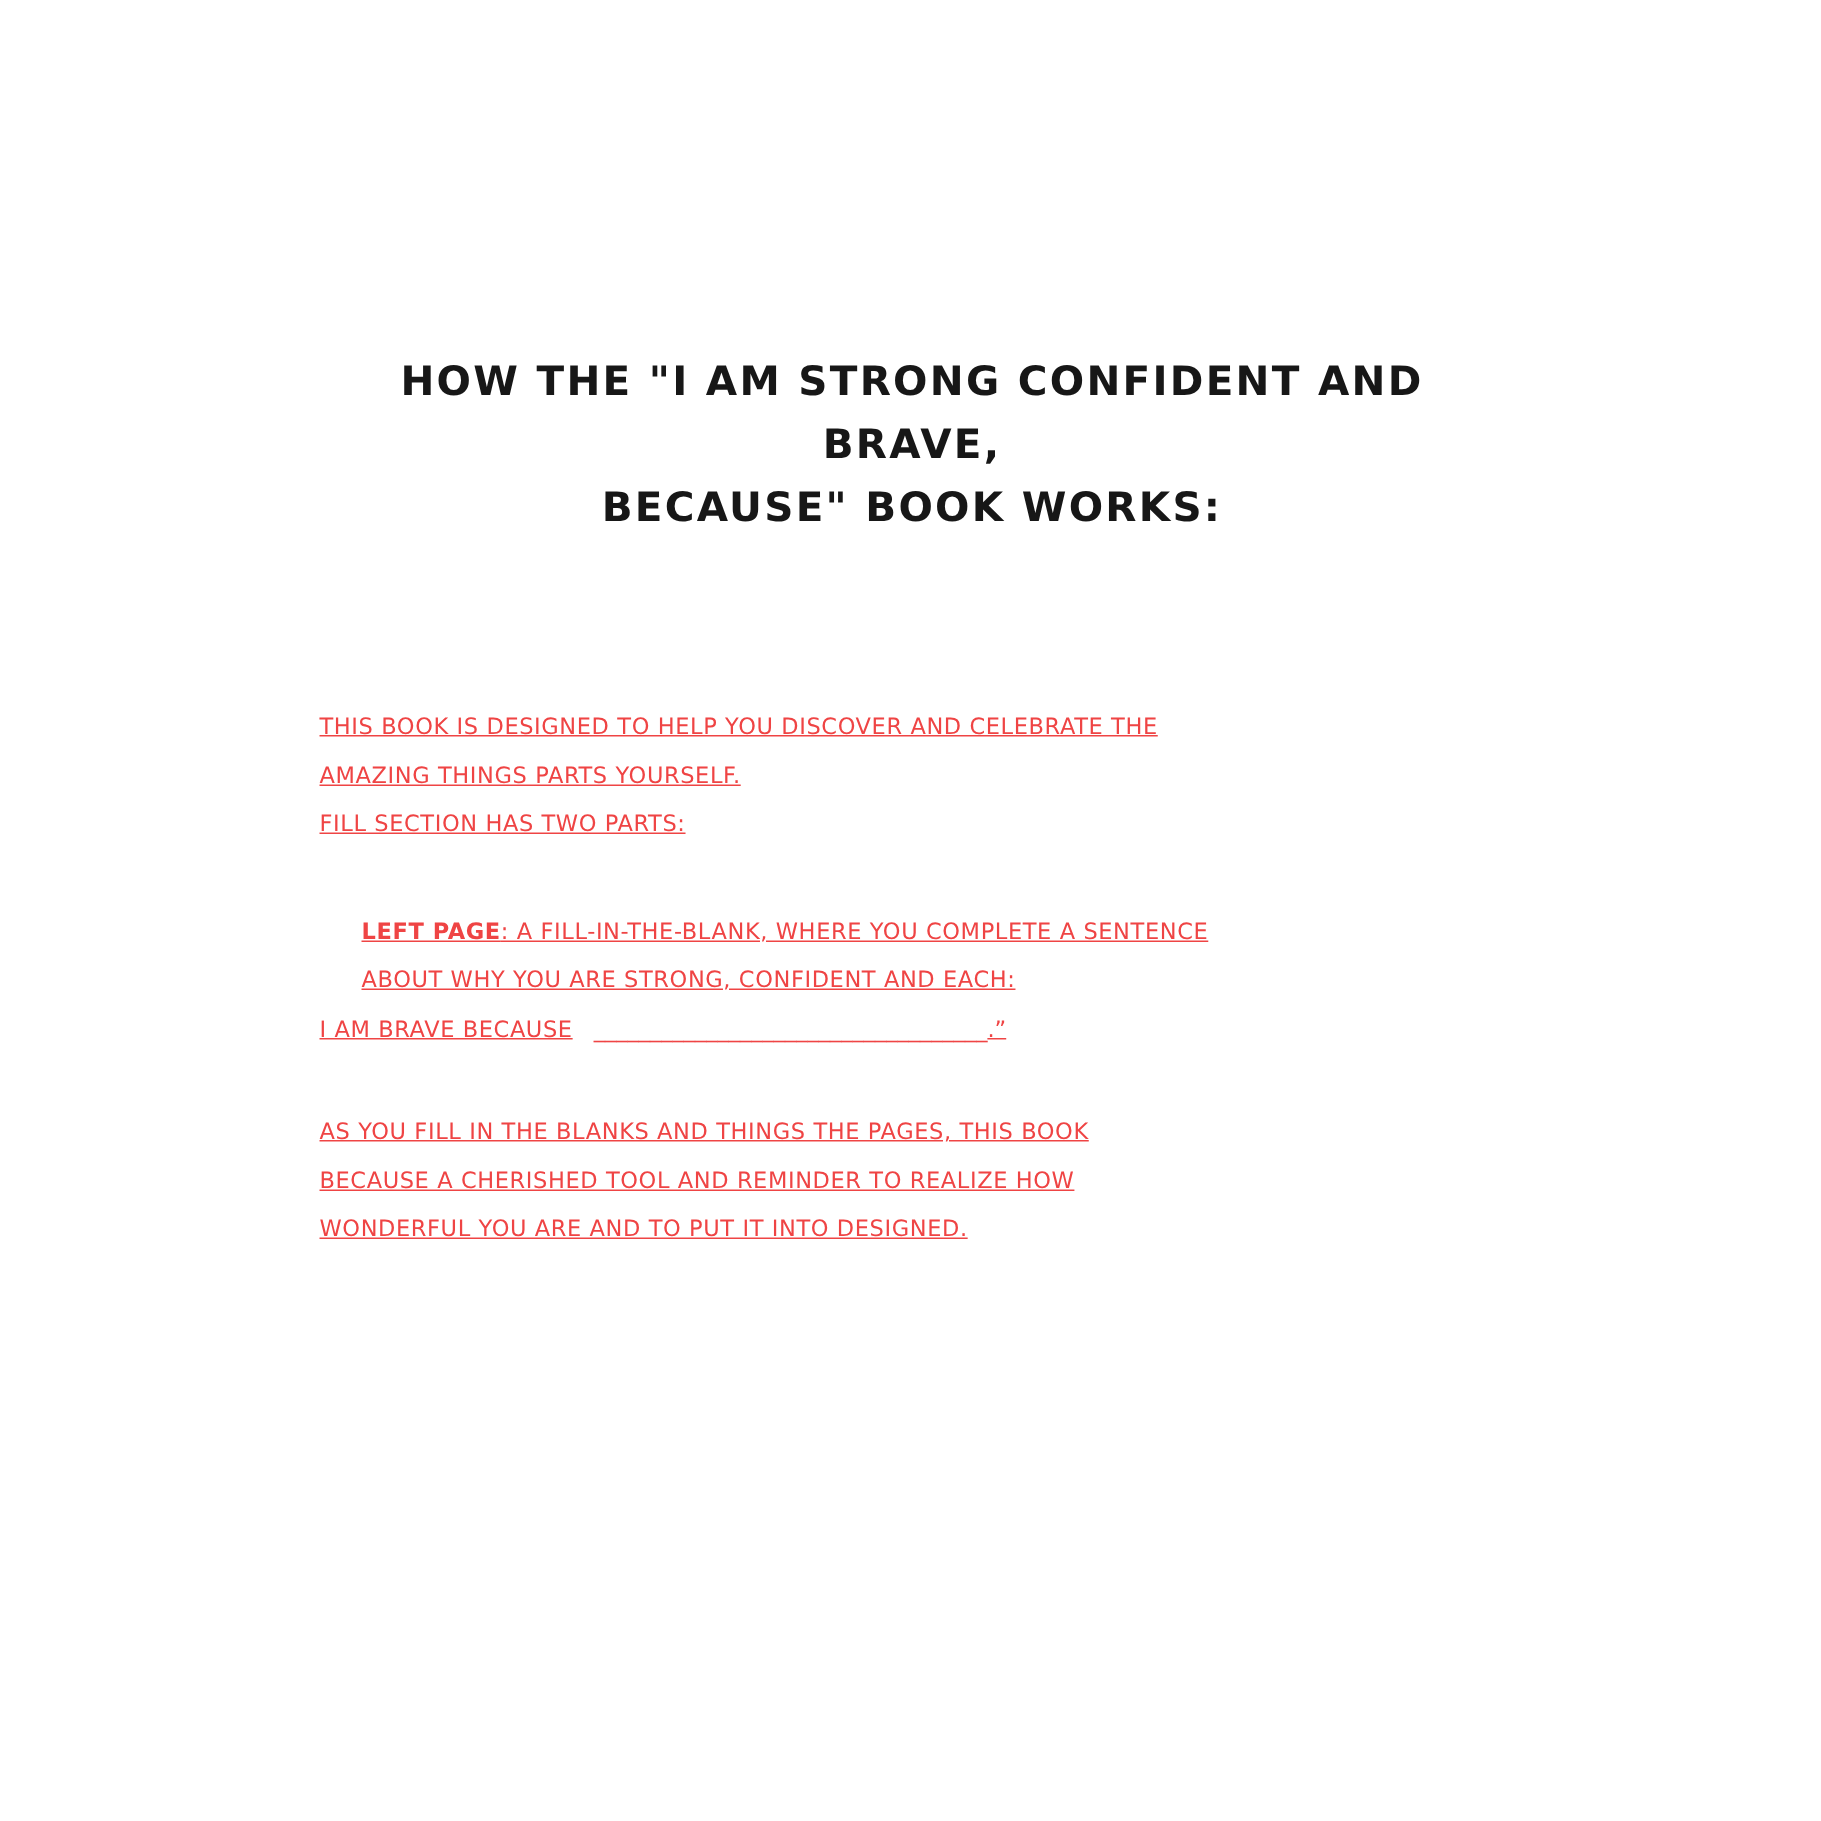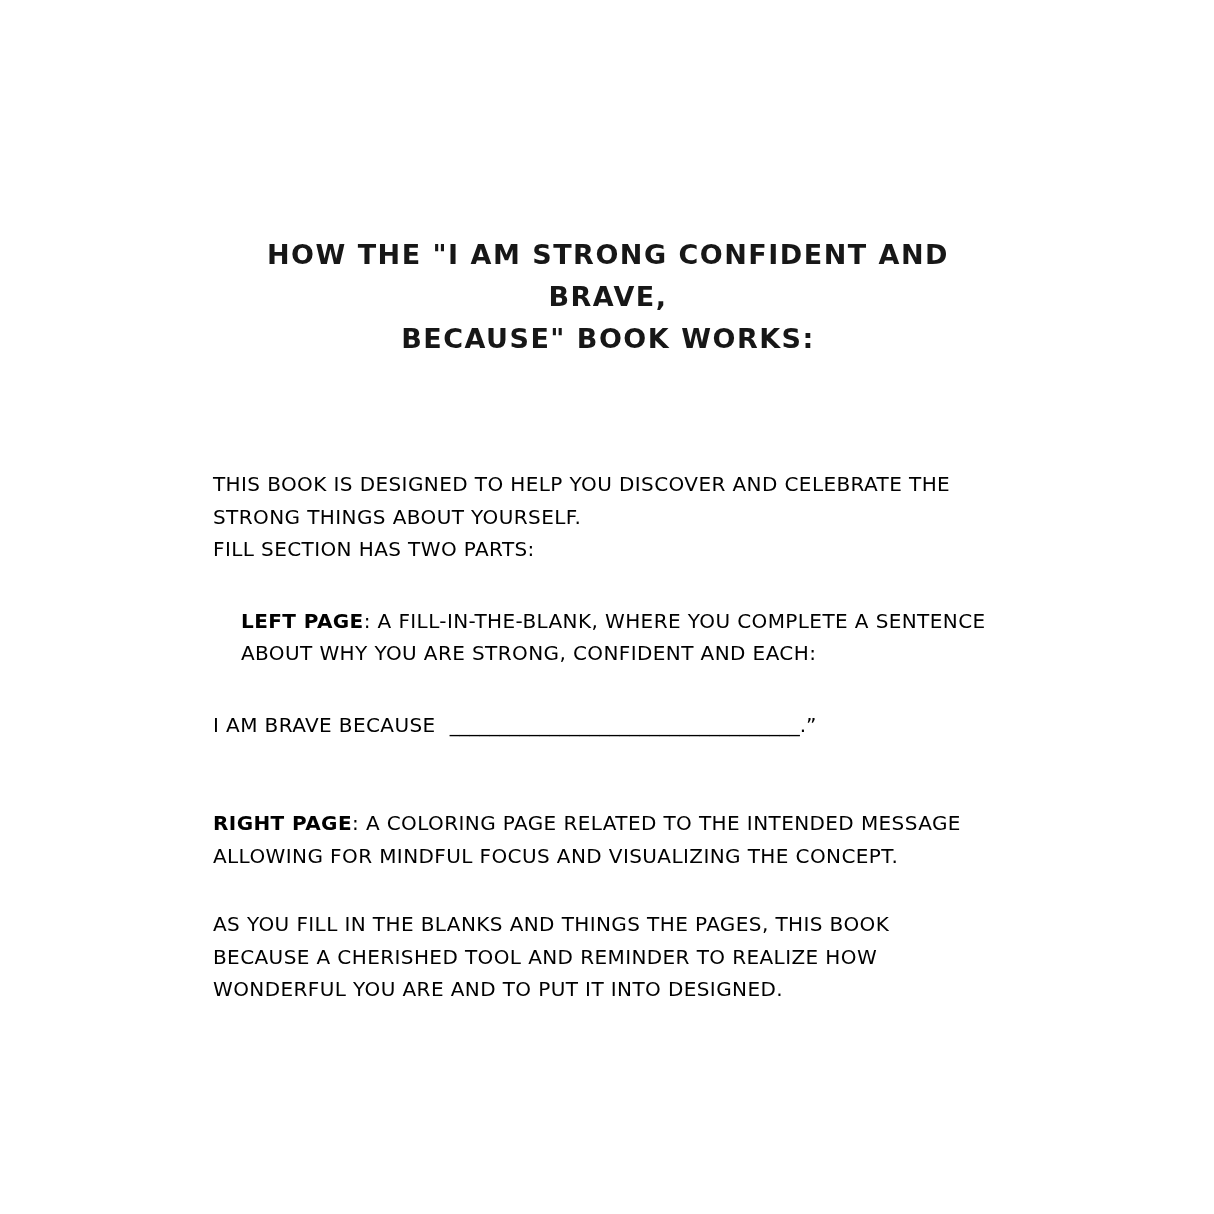--- a/index.html
+++ b/index.html
@@ -29,30 +29,31 @@
     margin-top: 234px;
     text-align: center;
     font-size: 27px;
     font-weight: 700;
     line-height: 42px;
     letter-spacing: 1.5px;
     color: #171717;
   }
   .title .tline { display: block; }
   .para {
-    font-size: 20px;
+    font-size: 15px;
     line-height: 32.5px;
     letter-spacing: 0.4px;
-    color: #000000;
+    color: #ef4444;
+    text-decoration: underline;
   }
   .para .line { display: block; white-space: nowrap; }
   .bold { font-weight: 700; }
   .intro       { margin-top: 108px; }
   .left-page   { margin-top: 39px; margin-left: 28px; }
-  .fill        { margin-top: 39px; }
+  .fill        { }
   .right-page  { margin-top: 66px; }
   .closing     { margin-top: 36px; }
   .blank {
     display: inline-block;
     margin-left: 14px;
     letter-spacing: 0;
   }
   .fill-suffix { letter-spacing: 0; }
 </style>
 </head>
@@ -61,37 +62,33 @@
 <div class="page">
   <div class="content">
 
     <h1 class="title">
       <span class="tline">HOW THE "I AM STRONG CONFIDENT AND BRAVE,</span>
       <span class="tline">BECAUSE" BOOK WORKS:</span>
     </h1>
 
     <div class="para intro">
       <span class="line">THIS BOOK IS DESIGNED TO HELP YOU DISCOVER AND CELEBRATE THE</span>
-      <span class="line">STRONG THINGS ABOUT YOURSELF.</span>
+      <span class="line">AMAZING THINGS PARTS YOURSELF.</span>
       <span class="line">FILL SECTION HAS TWO PARTS:</span>
     </div>
 
     <div class="para left-page">
       <span class="line"><span class="bold">LEFT PAGE</span><span>: A FILL-IN-THE-BLANK, WHERE YOU COMPLETE A SENTENCE</span></span>
       <span class="line">ABOUT WHY YOU ARE STRONG, CONFIDENT AND EACH:</span>
     </div>
 
     <div class="para fill">
       <span class="line"><span>I AM BRAVE BECAUSE</span><span class="blank">___________________________________</span><span class="fill-suffix">.”</span></span>
     </div>
 
-    <div class="para right-page">
-      <span class="line"><span class="bold">RIGHT PAGE</span><span>: A COLORING PAGE RELATED TO THE INTENDED MESSAGE</span></span>
-      <span class="line">ALLOWING FOR MINDFUL FOCUS AND VISUALIZING THE CONCEPT.</span>
-    </div>
 
     <div class="para closing">
       <span class="line">AS YOU FILL IN THE BLANKS AND THINGS THE PAGES, THIS BOOK</span>
       <span class="line">BECAUSE A CHERISHED TOOL AND REMINDER TO REALIZE HOW</span>
       <span class="line">WONDERFUL YOU ARE AND TO PUT IT INTO DESIGNED.</span>
     </div>
 
   </div>
 </div>
 

